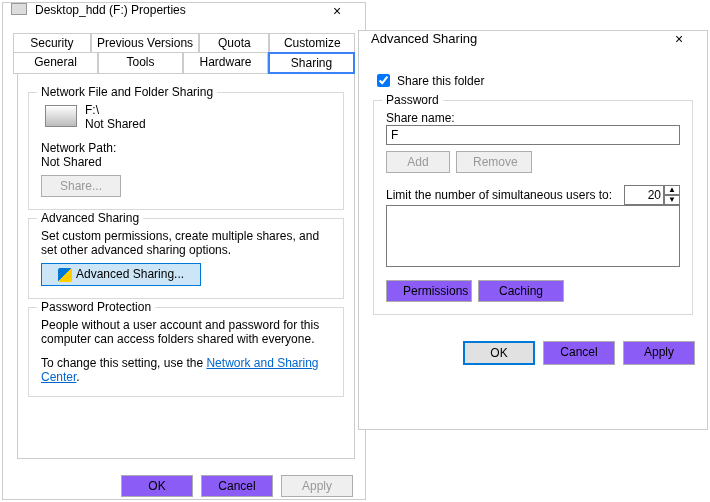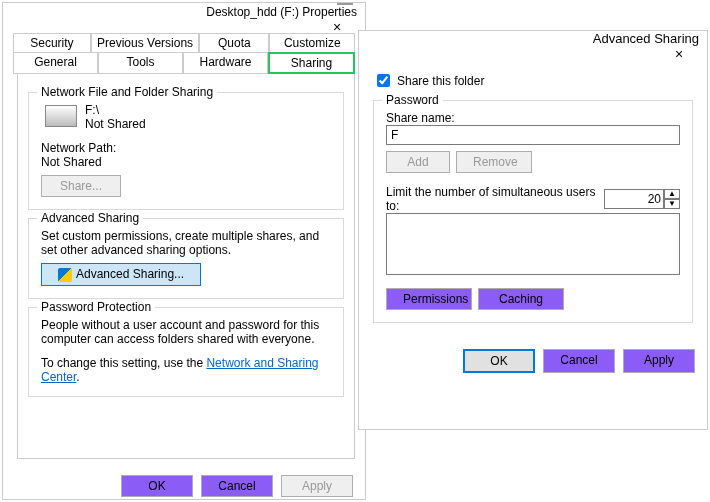--- a/index.html
+++ b/index.html
@@ -1,38 +1,38 @@
 <!DOCTYPE html>
 <html><head>
 <meta charset="utf-8">
 <style>
 * { box-sizing: border-box; font-family: "Segoe UI", Tahoma, sans-serif; font-size: 12px; }
 body { margin: 0; background: #fff; width: 710px; height: 502px; position: relative; }
 .win { position: absolute; background: #fff; border: 1px solid #ccc; }
-.titlebar { display: flex; align-items: flex-end; height: 30px; padding: 0 8px; flex-direction: column; }
+.titlebar { display: flex; align-items: flex-start; height: 30px; padding: 0 8px; }
 .titlebar .title { flex: 1; padding-left: 4px; }
 .titlebar .close { width: 40px; text-align: center; font-size: 14px; cursor: default; }
 .drive-icon { width: 16px; height: 12px; background: #ddd; border: 1px solid #999; margin-right: 4px; }
 .tabs { display: flex; flex-wrap: wrap; margin: 0 10px; }
 .tab { border: 1px solid #ccc; padding: 2px 0; text-align: center; margin-bottom: -1px; cursor: default; background: #fff; }
 .tab-row { display: flex; width: 100%; }
 .tab.active { border-bottom: 1px solid #fff; z-index: 2; position: relative; }
-.tab.highlighted { border: 2px solid #22c55e; }
+.tab.highlighted { border: 2px solid #3b82f6; }
 .panel { border: 1px solid #ccc; margin: 0 10px 8px; padding: 10px; }
 .group { border: 1px solid #d9d9d9; margin: 8px 0; padding: 10px 12px 12px; position: relative; }
 .group-title { position: absolute; top: -8px; left: 8px; background: #fff; padding: 0 4px; }
 .btn { border: 1px solid #adadad; background: #8b5cf6; padding: 3px 16px; cursor: default; text-align: center; }
 .btn.disabled { color: #999; background: #efefef; }
 .btn.primary { border: 2px solid #0078d7; background: #e1e1e1; }
 .input { border: 1px solid #7a7a7a; padding: 2px 4px; width: 100%; background: #fff; }
 .textarea { height: 62px; resize: none; }
 .row { display: flex; gap: 6px; margin-top: 6px; }
 .link { color: #0066cc; text-decoration: underline; cursor: pointer; }
 .spinbox { display: flex; align-items: center; }
-.spinbox input { width: 60px; text-align: right; padding: 2px; border: 1px solid #7a7a7a; }
+.spinbox input { width: 40px; text-align: right; padding: 2px; border: 1px solid #7a7a7a; }
 .spinbtns { display: flex; flex-direction: column; }
 .spinbtns div { border: 1px solid #7a7a7a; width: 16px; height: 10px; font-size: 8px; line-height: 8px; text-align: center; }
 .shield { display: inline-block; width: 14px; height: 14px; background: linear-gradient(135deg,#0078d7 50%,#ffcc00 50%); border-radius: 2px; margin-right: 4px; vertical-align: middle; }
 .drive-big { width: 32px; height: 22px; background: linear-gradient(#fff,#bbb); border: 1px solid #888; margin: 2px 8px 2px 4px; }
 label.cb { display: flex; align-items: center; gap: 4px; }
 input[type=checkbox] { width: 13px; height: 13px; }
 .footer-btns { display: flex; justify-content: flex-end; gap: 8px; padding: 8px 12px; }
 </style>
 </head>
 <body>

